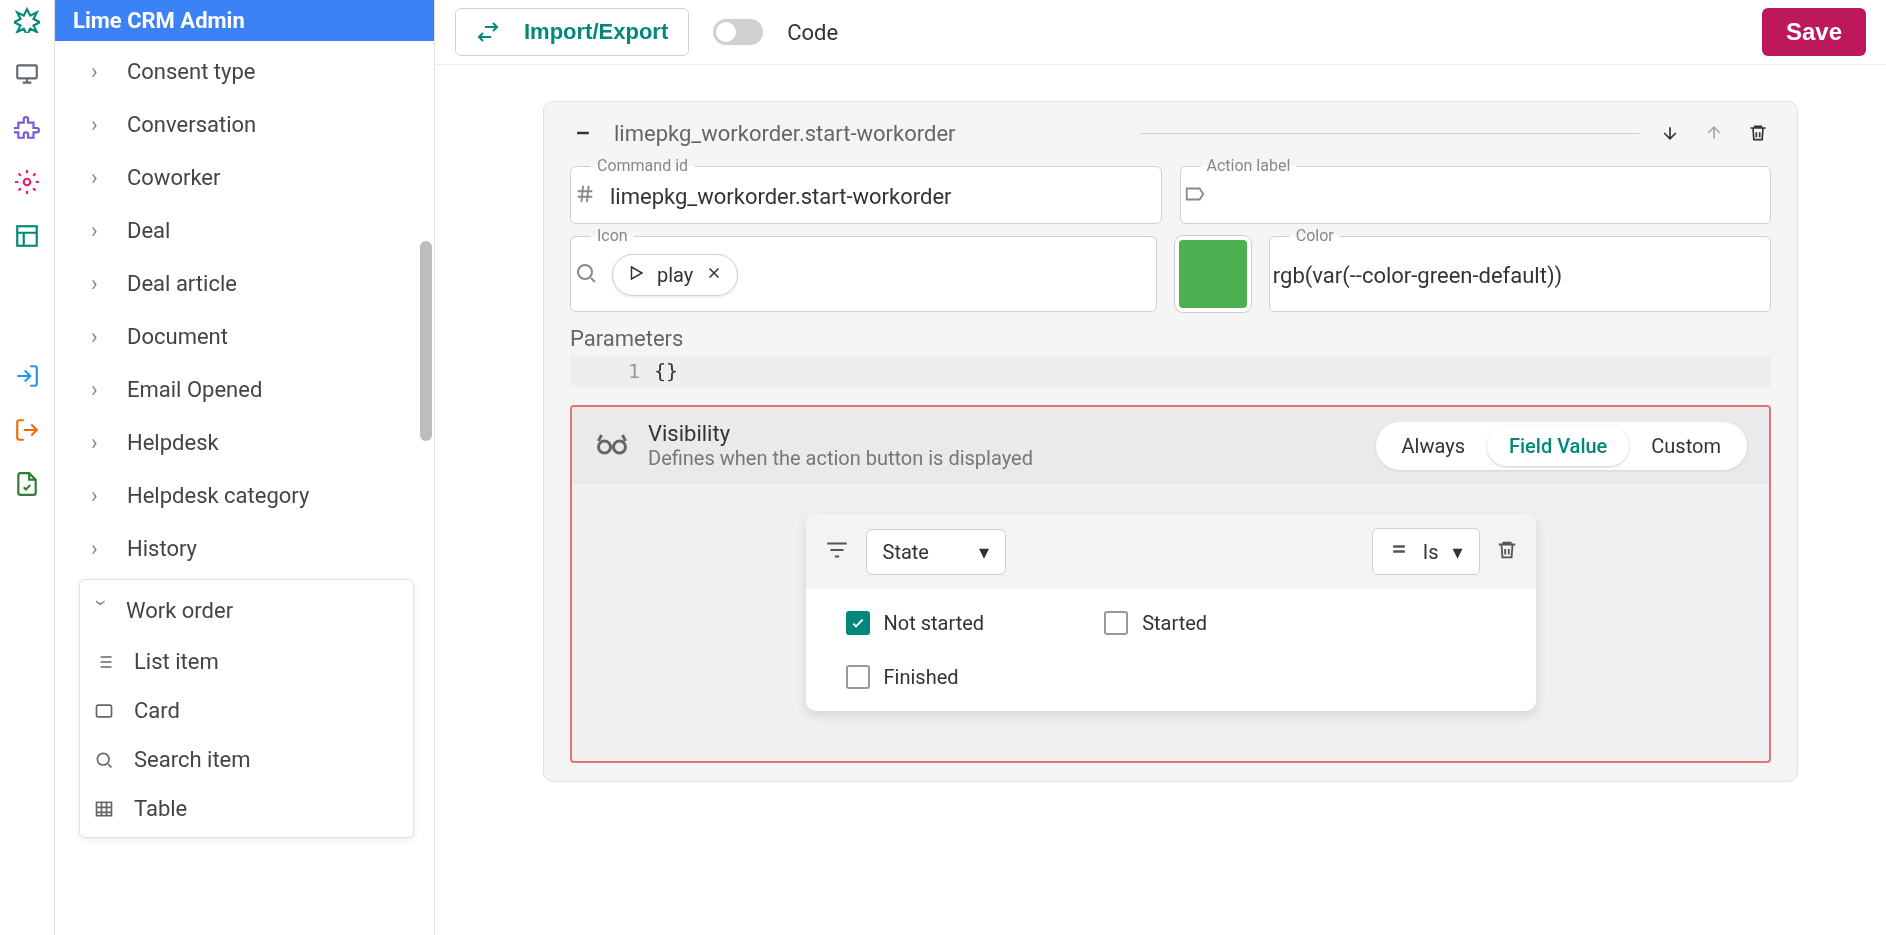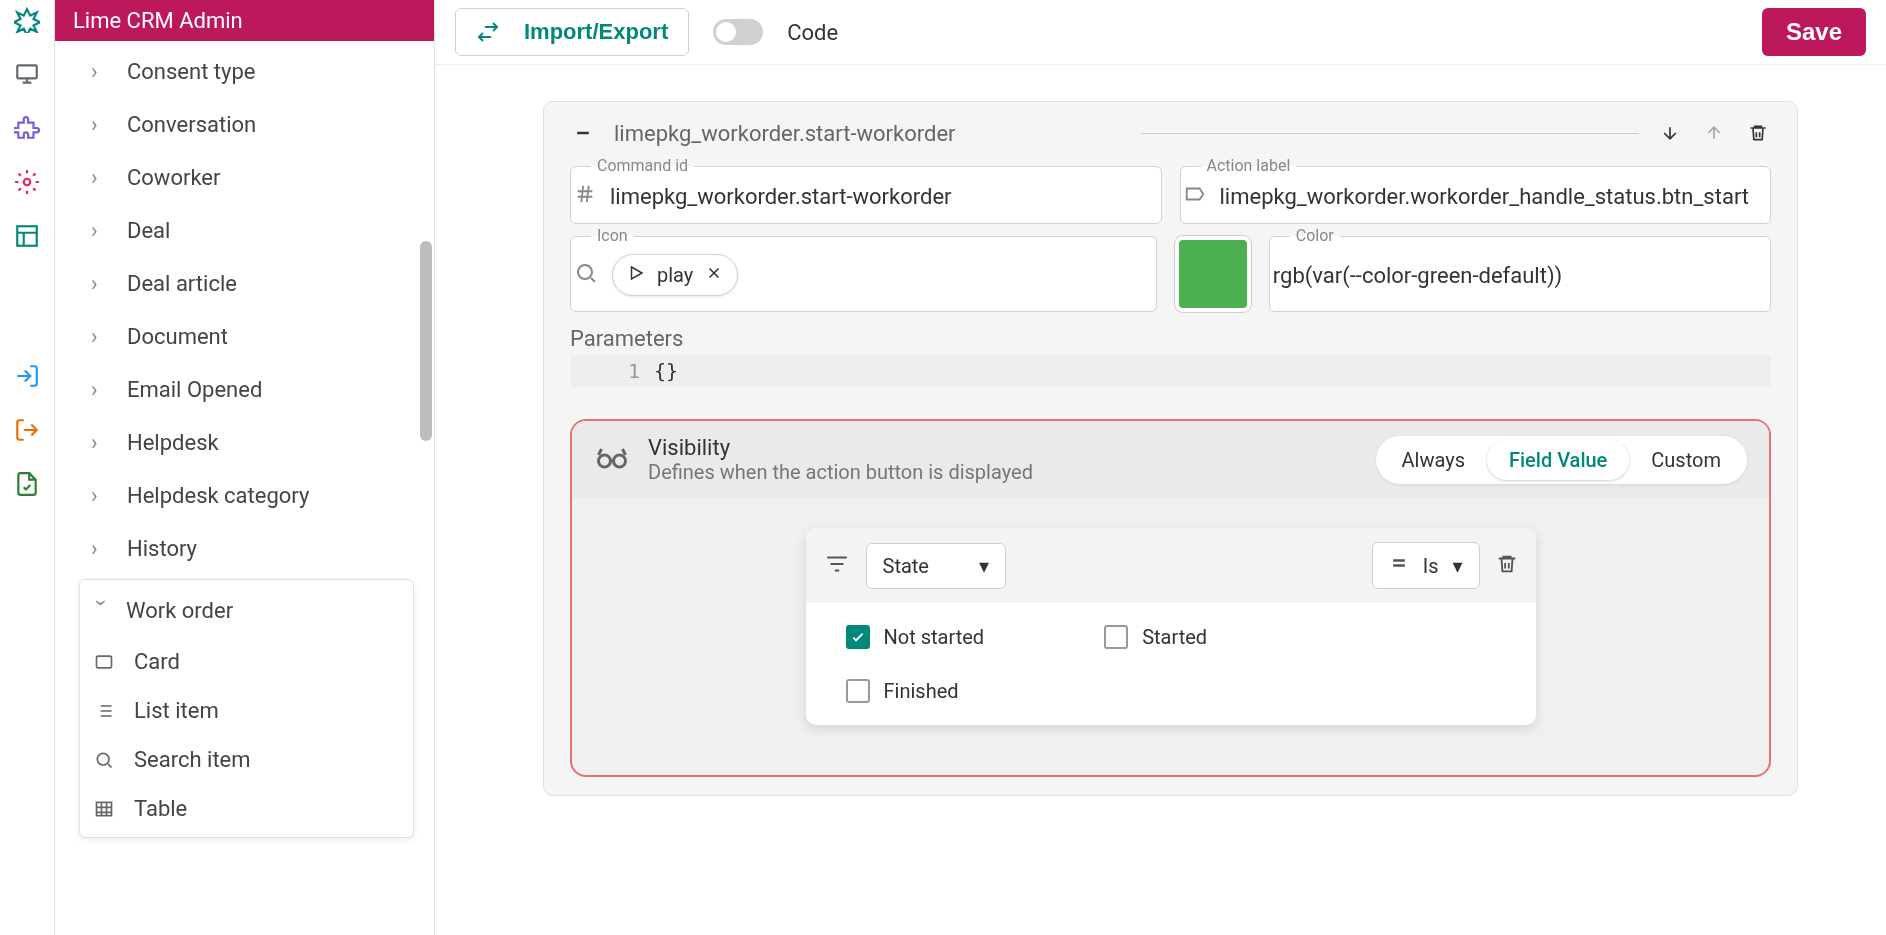--- a/index.html
+++ b/index.html
@@ -6,21 +6,21 @@
 body { font-family: -apple-system, BlinkMacSystemFont, "Segoe UI", Roboto, Helvetica, Arial, sans-serif; font-size: 16px; color: #333; background: #fff; width: 1886px; height: 935px; overflow: hidden; }
 
 .app-container { display: flex; width: 100%; height: 100%; }
 
 
 .icon-rail { width: 55px; background: #fff; border-right: 1px solid #e0e0e0; display: flex; flex-direction: column; align-items: center; padding-top: 6px; gap: 26px; }
 .icon-rail-icon { width: 28px; height: 28px; display: flex; align-items: center; justify-content: center; }
 
 
 .sidebar { width: 380px; background: #fff; border-right: 1px solid #e0e0e0; display: flex; flex-direction: column; position: relative; }
-.sidebar-header { background: #be185d; color: #fff; padding: 8px 18px; font-size: 22px; font-weight: 400; }
+.sidebar-header { background: #3b82f6; color: #fff; padding: 8px 18px; font-size: 22px; font-weight: 700; }
 .sidebar-content { flex: 1; overflow-y: auto; padding-top: 4px; position: relative; }
 .sidebar-scrollbar { position: absolute; right: 2px; top: 200px; width: 12px; height: 200px; background: #bdbdbd; border-radius: 6px; }
 .sidebar-item { display: flex; align-items: center; padding: 14px 28px 14px 36px; cursor: pointer; font-size: 22px; color: #444; }
 .sidebar-item .chev { width: 22px; margin-right: 14px; color: #888; }
 .sidebar-item-expanded { background: #fff; border: 1px solid #e0e0e0; border-radius: 6px; margin: 4px 20px 4px 24px; box-shadow: 0 2px 6px rgba(0,0,0,0.08); padding: 4px 0; }
 .sidebar-item-expanded .sidebar-item { padding: 14px 20px; }
 .sidebar-subitem { display: flex; align-items: center; padding: 12px 20px 12px 14px; font-size: 22px; color: #444; cursor: pointer; }
 .sidebar-subitem .sub-icon { width: 26px; margin-right: 14px; color: #666; display:flex; align-items:center; }
 
 
@@ -49,21 +49,21 @@
 .icon-chip { display: flex; align-items: center; gap: 12px; background: #fff; border: 1px solid #d0d0d0; border-radius: 22px; padding: 8px 14px; box-shadow: 0 1px 3px rgba(0,0,0,0.1); }
 .icon-chip .play-ic { color: #333; }
 .icon-chip .x-ic { color: #333; cursor: pointer; }
 
 .color-swatch { width: 76px; height: 76px; background: #4caf50; border-radius: 8px; border: 4px solid #fff; box-shadow: 0 0 0 1px #ccc; }
 
 .params-label { font-size: 22px; color: #666; margin: 14px 0 4px 0; }
 .code-line { display: flex; align-items: center; background: #eee; padding: 4px 10px; font-family: monospace; font-size: 20px; }
 .code-line .ln { color: #999; width: 60px; text-align: right; margin-right: 14px; }
 
-.visibility-card { border: 2px solid #e57373; border-radius: 16px; margin-top: 32px; background: #f0f0f0; overflow: hidden; }
+.visibility-card { border: 2px solid #e57373; border-radius: 4px; margin-top: 18px; background: #f0f0f0; overflow: hidden; }
 .visibility-header { display: flex; align-items: center; gap: 18px; padding: 14px 22px; background: #eaeaea; }
 .vis-icon { color: #666; }
 .vis-titles { flex: 1; }
 .vis-title { font-size: 22px; color: #333; }
 .vis-sub { font-size: 20px; color: #777; }
 .vis-tabs { display: flex; gap: 0; background: #fff; border-radius: 24px; padding: 4px; box-shadow: 0 1px 3px rgba(0,0,0,0.1); }
 .vis-tab { padding: 8px 22px; font-size: 20px; border-radius: 20px; cursor: pointer; color: #333; }
 .vis-tab.active { color: #00897b; background: #fff; box-shadow: 0 1px 3px rgba(0,0,0,0.2); font-weight: 500; }
 
 .vis-body { padding: 30px 24px 50px 24px; display: flex; justify-content: center; }
@@ -180,32 +180,32 @@
         </div>
 
       <div class="sidebar-item-expanded">
         <div class="sidebar-item" style="padding-left:10px;">
             <span class="chev" style="transform:rotate(90deg);display:inline-block;">›</span>
             <span>Work order</span>
           </div>
         <div class="sidebar-subitem">
             <span class="sub-icon">
               <svg width="20" height="20" viewBox="0 0 24 24" fill="none" stroke="#666" stroke-width="2">
-                <rect x="3" y="5" width="18" height="14" rx="2"></rect>
-              </svg>
-            </span>
-            <span>Card</span>
+                <path d="M8 6h13M8 12h13M8 18h13M3 6h.01M3 12h.01M3 18h.01"></path>
+              </svg>
+            </span>
+            <span>List item</span>
           </div>
         <div class="sidebar-subitem">
             <span class="sub-icon">
               <svg width="20" height="20" viewBox="0 0 24 24" fill="none" stroke="#666" stroke-width="2">
-                <path d="M8 6h13M8 12h13M8 18h13M3 6h.01M3 12h.01M3 18h.01"></path>
-              </svg>
-            </span>
-            <span>List item</span>
+                <rect x="3" y="5" width="18" height="14" rx="2"></rect>
+              </svg>
+            </span>
+            <span>Card</span>
           </div>
         <div class="sidebar-subitem">
             <span class="sub-icon">
               <svg width="20" height="20" viewBox="0 0 24 24" fill="none" stroke="#666" stroke-width="2">
                 <circle cx="11" cy="11" r="7"></circle>
                 <path d="M21 21l-4-4"></path>
               </svg>
             </span>
             <span>Search item</span>
           </div>
@@ -271,21 +271,20 @@
             <span class="field-icon"><svg width="22" height="22" viewBox="0 0 24 24" fill="none" stroke="#888" stroke-width="2">
                   <path d="M4 9h16M4 15h16M10 3L8 21M16 3l-2 18"></path>
                 </svg></span>
             <span class="field-text">limepkg_workorder.start-workorder</span>
           </div>
           <div class="field-box">
             <span class="field-label-over">Action label</span>
             <span class="field-icon"><svg width="22" height="22" viewBox="0 0 24 24" fill="none" stroke="#888" stroke-width="2">
                   <path d="M3 6h14l4 6-4 6H3z"></path>
                 </svg></span>
-            <span class="field-text">limepkg_workorder.workorder_handle_status.btn_start</span>
           </div>
         </div>
 
         <div class="field-row">
           <div class="field-box" style="flex:1;">
             <span class="field-label-over">Icon</span>
             <span class="field-icon"><svg width="24" height="24" viewBox="0 0 24 24" fill="none" stroke="#888" stroke-width="2">
                   <circle cx="11" cy="11" r="7"></circle>
                   <path d="M21 21l-4-4"></path>
                 </svg></span>

